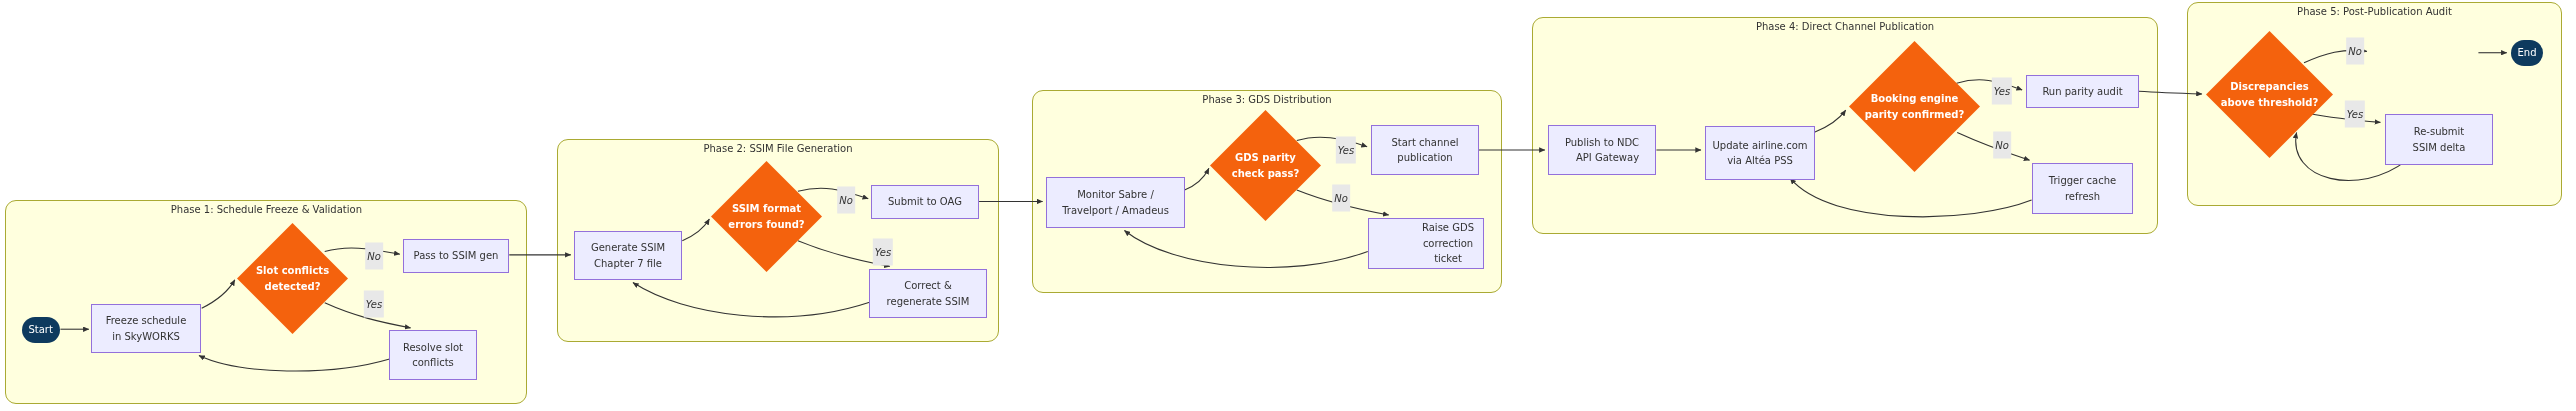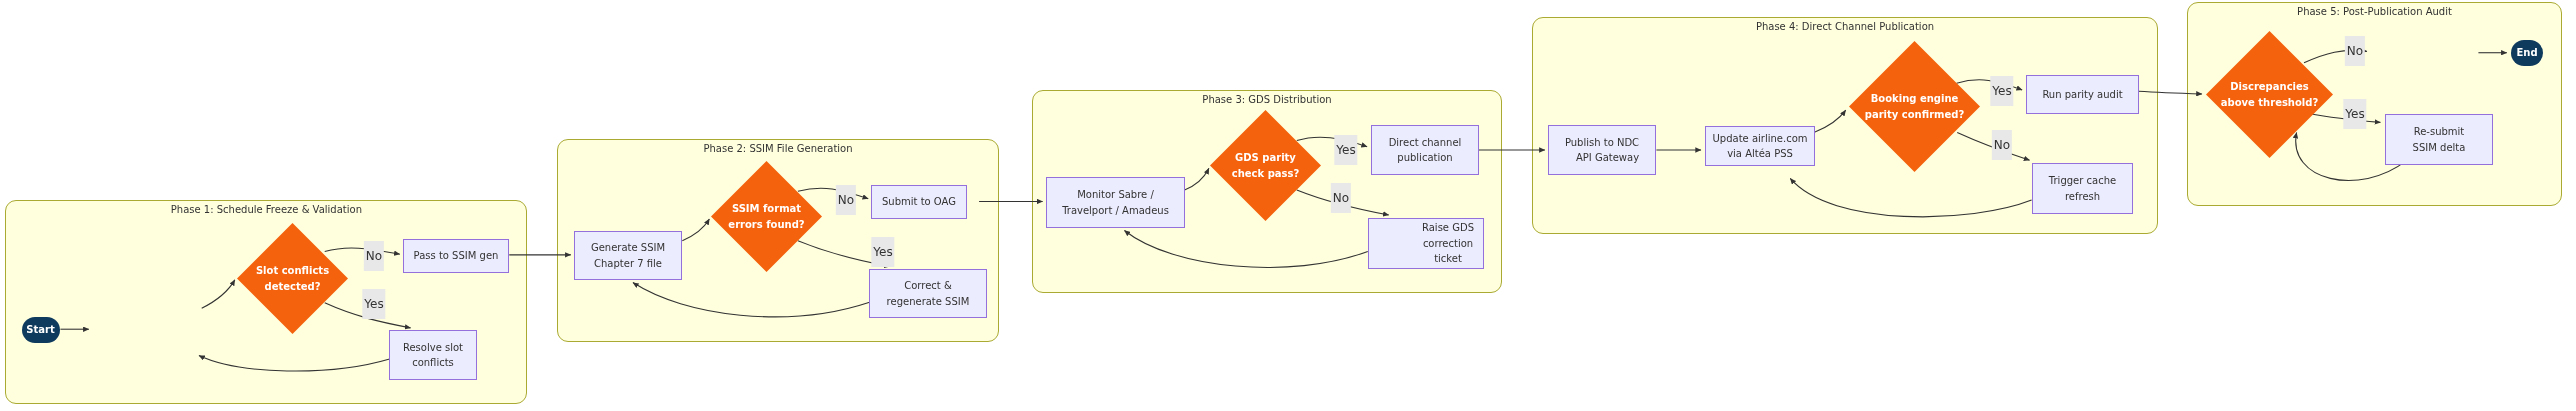--- a/index.html
+++ b/index.html
@@ -60,31 +60,32 @@
   .decision{
     background:var(--decision-fill);
     color:var(--decision-text);
     font-weight:600;
     clip-path:polygon(50% 0%,100% 50%,50% 100%,0% 50%);
     padding:0 12px;
   }
   .terminal{
     background:var(--terminal-fill);
     color:var(--terminal-text);
-    font-weight:700;
+    font-weight:400;
     border-radius:676px;
   }
   .lbl{
     position:absolute;
     transform:translate(-50%,-50%);
     background:var(--label-bg);
-    font-size:12px;
+    font-size:10px;
     padding:8px 2px;
     z-index:4;
     color:var(--text);
+    font-style:italic;
   }
 </style>
 </head>
 <body>
 
 <div class="canvas">
 
   <div class="phase" style="left:5.4px;top:200px;width:520px;height:202px;">
     <div class="phase-title">Phase 1: Schedule Freeze &amp; Validation</div>
   </div>
@@ -140,56 +141,58 @@
       <path marker-end="url(#arr)" d="M 3162 135 C 3195 137 3225 138 3256 139"></path>
 
       <path marker-end="url(#arr)" d="M 3407 93 C 3438 79 3465 71 3500 76"></path>
       <path marker-end="url(#arr)" d="M 3665 78 L 3707 78"></path>
       <path marker-end="url(#arr)" d="M 3414 168 C 3450 175 3482 178 3520 181"></path>
       <path marker-end="url(#arr)" d="M 3558 238 C 3489 291 3382 268 3396 196"></path>
     </g>
   </svg>
 
   <div class="node terminal" style="left:21.6px;top:317px;width:38px;height:26px;">Start</div>
+  <div class="node process" style="left:91px;top:304px;width:110px;height:49px;">Freeze schedule
+in SkyWORKS</div>
   <div class="node decision" style="left:237px;top:223px;width:111px;height:111px;">Slot conflicts
 detected?</div>
   <div class="node process" style="left:403px;top:239px;width:106px;height:34px;">Pass to SSIM gen</div>
   <div class="node process" style="left:389px;top:330px;width:88px;height:50px;">Resolve slot
 conflicts</div>
   <div class="lbl" style="left:374px;top:256px;">No</div>
   <div class="lbl" style="left:374px;top:304px;">Yes</div>
 
   <div class="node process" style="left:574px;top:231px;width:108px;height:49px;">Generate SSIM
 Chapter 7 file</div>
   <div class="node decision" style="left:711px;top:161px;width:111px;height:111px;">SSIM format
 errors found?</div>
-  <div class="node process" style="left:871px;top:185px;width:96px;height:34px;">Submit to OAG</div>
+  <div class="node process" style="left:871px;top:185px;width:108px;height:34px;">Submit to OAG</div>
   <div class="node process" style="left:869px;top:269px;width:118px;height:49px;">Correct &amp;
 regenerate SSIM</div>
   <div class="lbl" style="left:846px;top:200px;">No</div>
   <div class="lbl" style="left:883px;top:252px;">Yes</div>
 
   <div class="node process" style="left:1046px;top:177px;width:139px;height:51px;">Monitor Sabre /
 Travelport / Amadeus</div>
   <div class="node decision" style="left:1210px;top:110px;width:111px;height:111px;">GDS parity
 check pass?</div>
-  <div class="node process" style="left:1371px;top:125px;width:108px;height:50px;">Direct channel
+  <div class="node process" style="left:1371px;top:125px;width:108px;height:50px;">Start channel
 publication</div>
   <div class="node process" style="left:1368px;top:218px;width:116px;height:51px;padding-left:44px;">Raise GDS
 correction ticket</div>
   <div class="lbl" style="left:1346px;top:150px;">Yes</div>
   <div class="lbl" style="left:1341px;top:198px;">No</div>
 
   <div class="node process" style="left:1548px;top:125px;width:108px;height:50px;text-align:right;">Publish to NDC
 API Gateway</div>
-  <div class="node process" style="left:1705px;top:126px;width:110px;height:40px;">Update airline.com
+  <div class="node process" style="left:1705px;top:126px;width:110px;height:54px;">Update airline.com
 via Altéa PSS</div>
   <div class="node decision" style="left:1849px;top:41px;width:131px;height:131px;">Booking engine
 parity confirmed?</div>
-  <div class="node process" style="left:2026px;top:75px;width:113px;height:39px;">Run parity audit</div>
+  <div class="node process" style="left:2026px;top:75px;width:113px;height:33px;">Run parity audit</div>
   <div class="node process" style="left:2032px;top:163px;width:101px;height:51px;">Trigger cache
 refresh</div>
   <div class="lbl" style="left:2002px;top:91px;">Yes</div>
   <div class="lbl" style="left:2002px;top:145px;">No</div>
 
   <div class="node decision" style="left:2206px;top:31px;width:127px;height:127px;">Discrepancies
 above threshold?</div>
   <div class="node terminal" style="left:2511px;top:40px;width:32px;height:26px;">End</div>
   <div class="node process" style="left:2385px;top:114px;width:108px;height:51px;">Re-submit
 SSIM delta</div>

